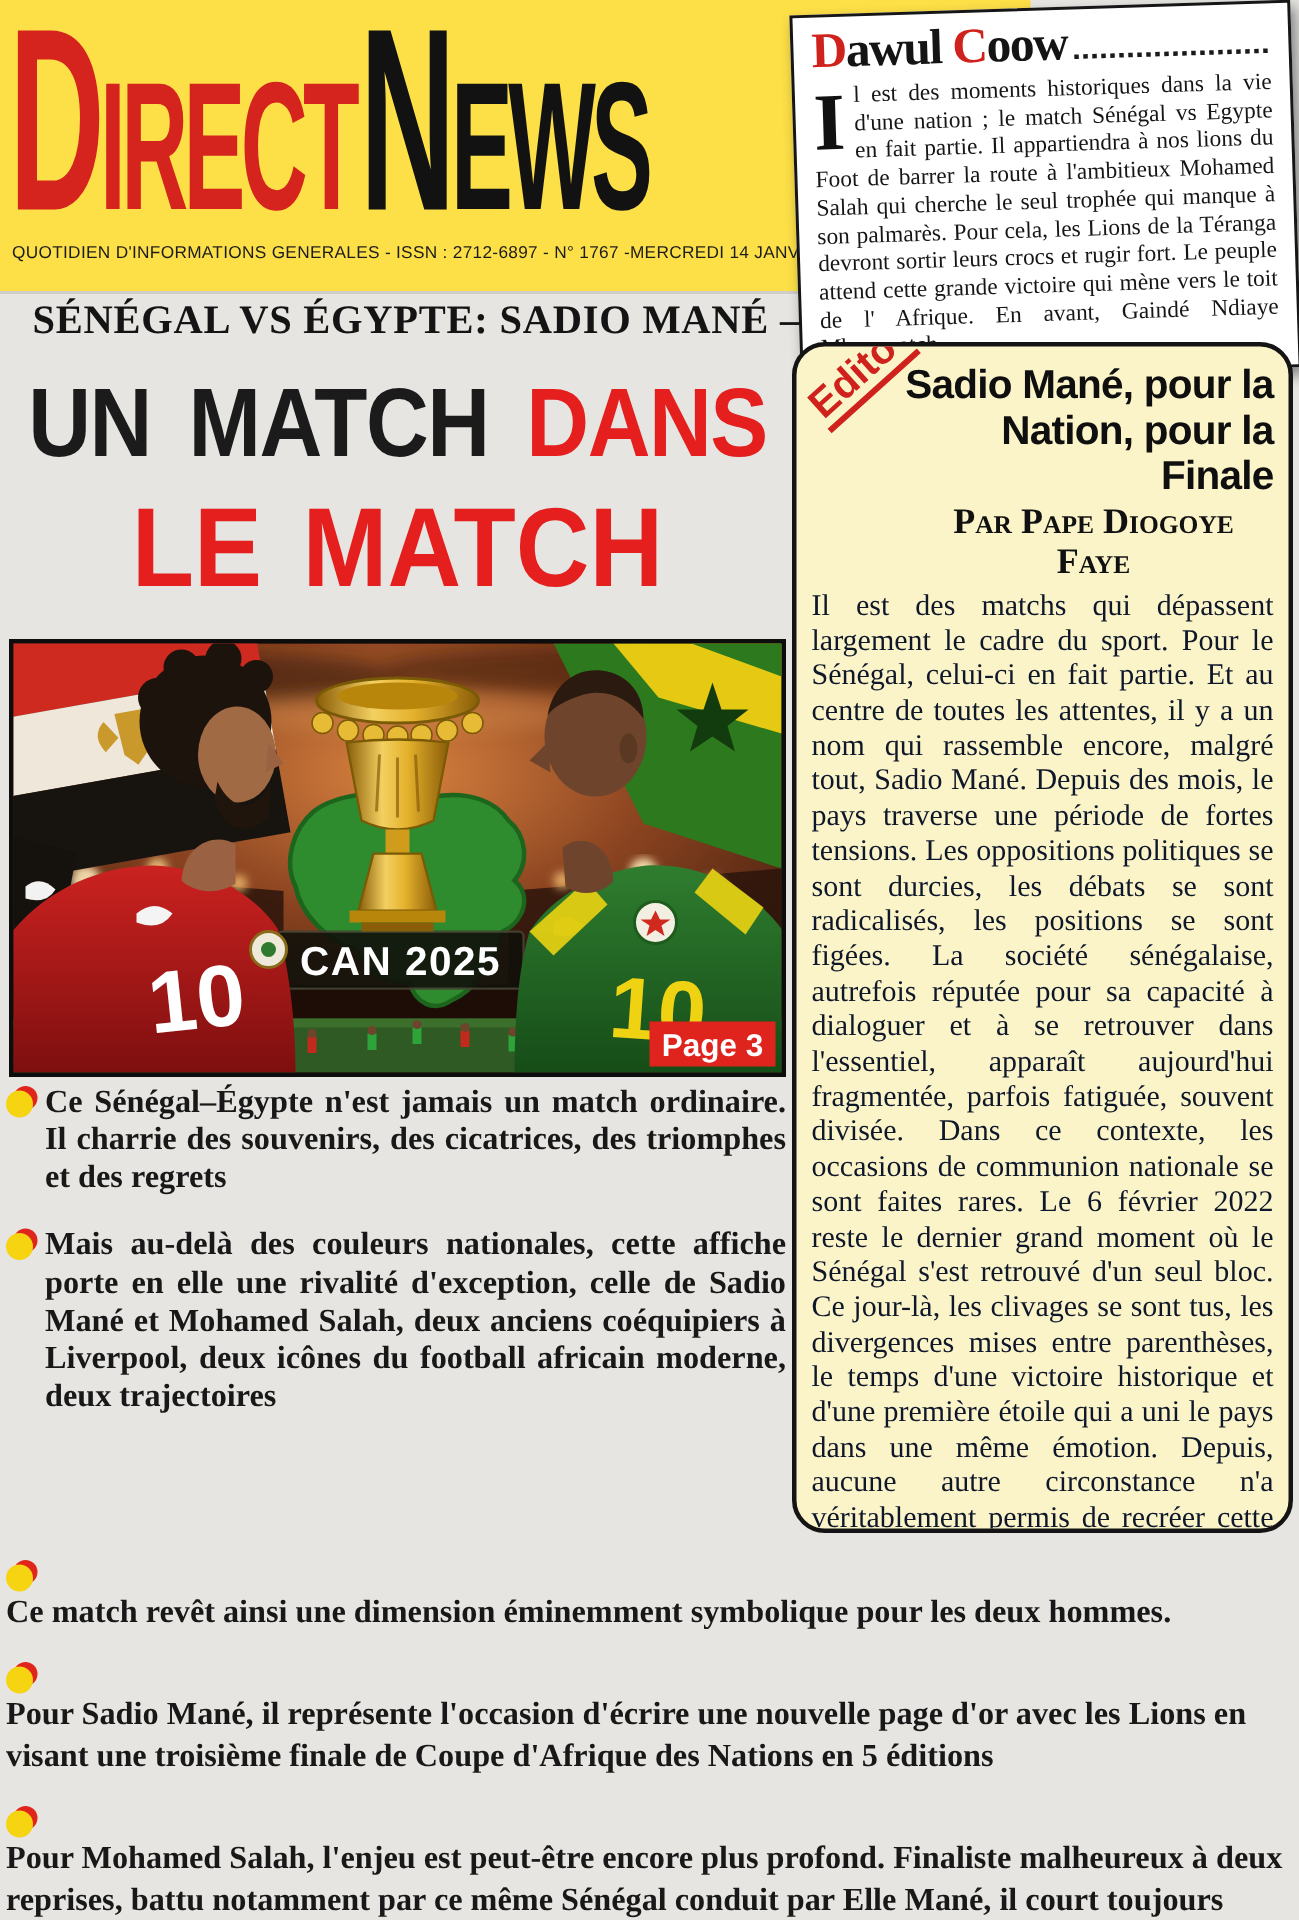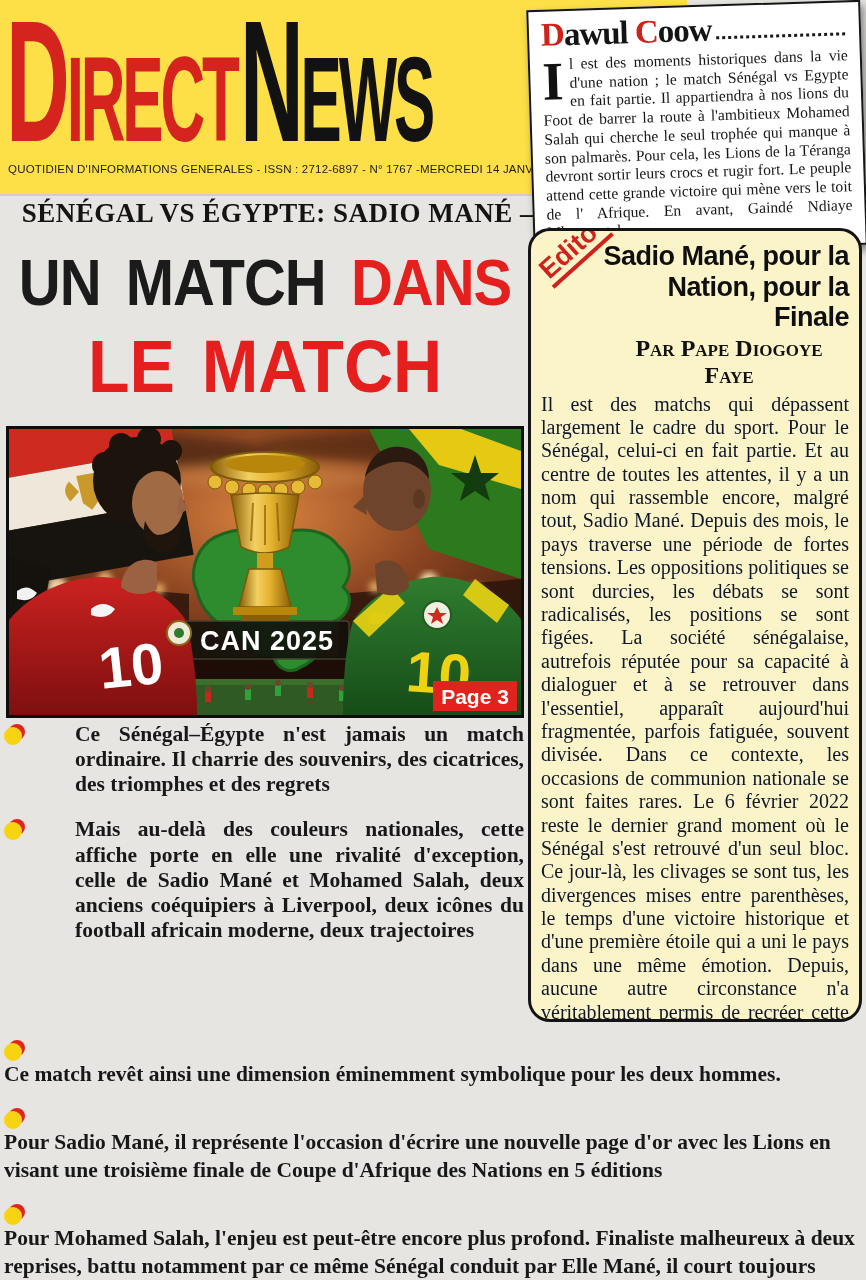--- a/index.html
+++ b/index.html
@@ -35,21 +35,21 @@
              font-size:68px;line-height:1;letter-spacing:0px;word-spacing:8px;color:#e41f1e;transform:scaleY(1.1);transform-origin:center top;}
 
   
   .photo{position:absolute;left:6px;top:426px;width:518px;height:292px;border:3px solid #0d0d0d;box-sizing:border-box;background:#30160c;}
   .photo svg{display:block;width:100%;height:100%;}
 
   
   .bullet{display:flex;align-items:flex-start;}
   .dot{flex:0 0 auto;width:18px;height:18px;border-radius:50%;background:#f6d411;box-shadow:4px -4px 0 -1px #e0261a;margin:5px 8px 0 0;}
   .left-bullets{position:absolute;left:4px;top:722px;width:520px;}
-  .left-bullets .bullet{margin-bottom:20px;gap:45px;}
+  .left-bullets .bullet{margin-bottom:20px;}
   .left-bullets .btxt{font-weight:700;font-size:21.5px;line-height:1.17;color:#181818;text-align:justify;}
 
   .bottom-bullets{position:absolute;left:4px;top:1038px;width:858px;}
   .bottom-bullets .bullet{margin-bottom:17px;flex-direction:column;}
   .bottom-bullets .btxt{font-weight:700;font-size:21.5px;line-height:1.3;color:#181818;}
 
   
   .edito{position:absolute;left:528px;top:228px;width:334px;height:794px;box-sizing:border-box;background:#fbf4c9;
          border:3px solid #141414;border-radius:22px;padding:8px 10px 8px 10px;overflow:hidden;}
   .edito-label{position:absolute;left:2px;top:34px;transform:rotate(-42deg);transform-origin:left top;

